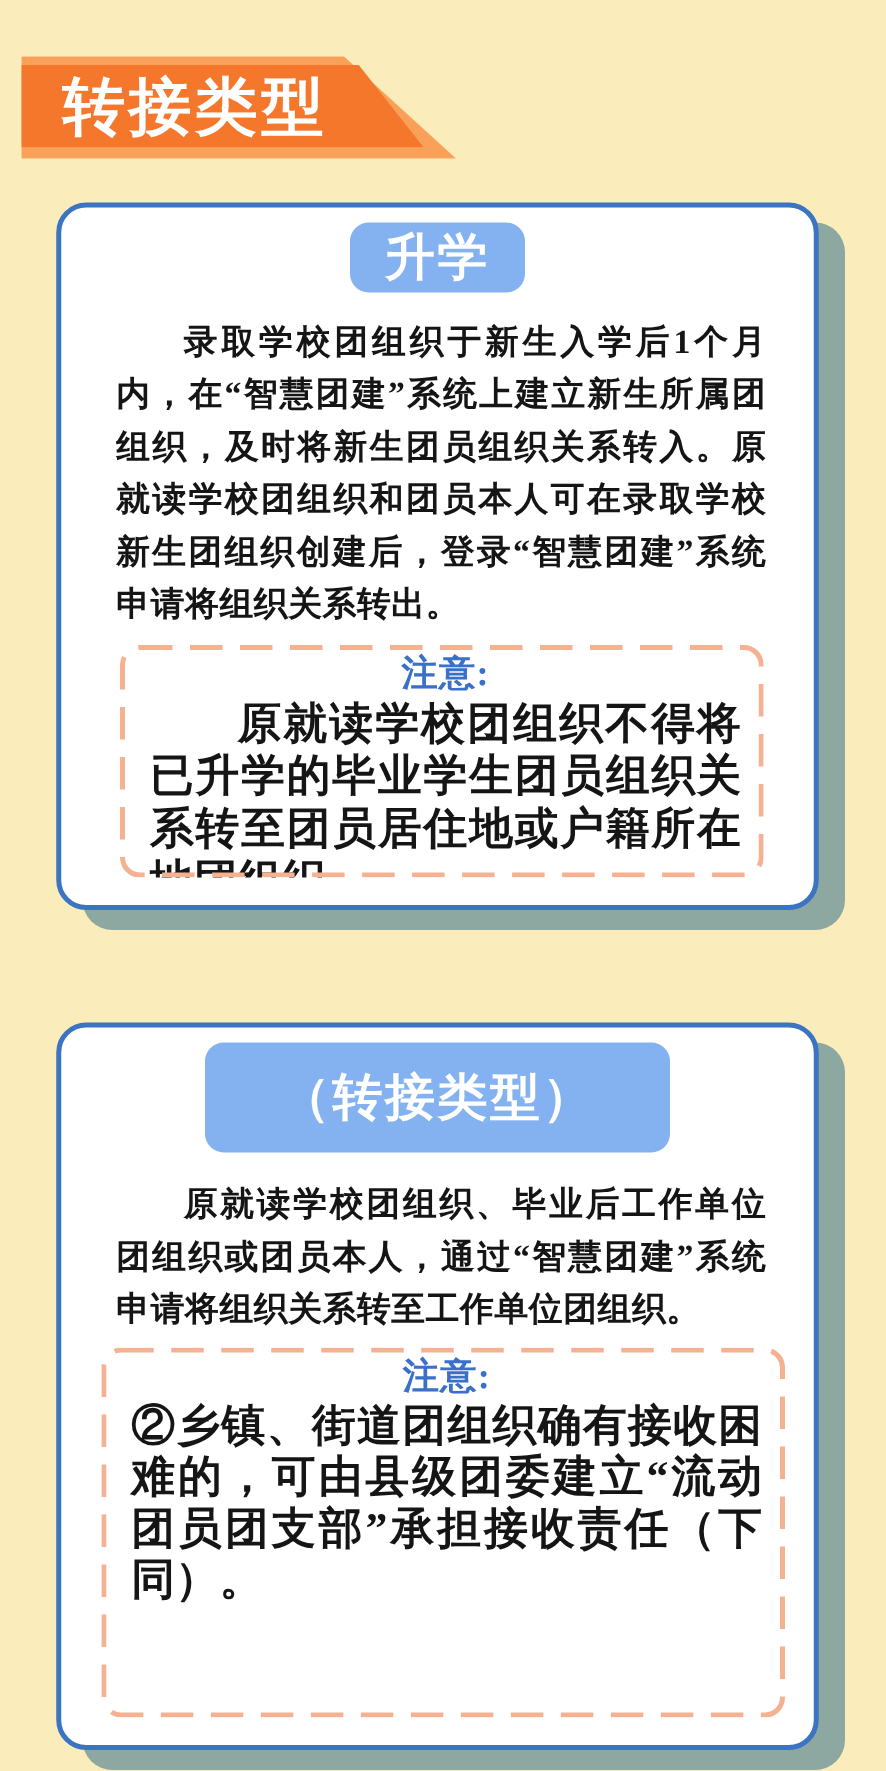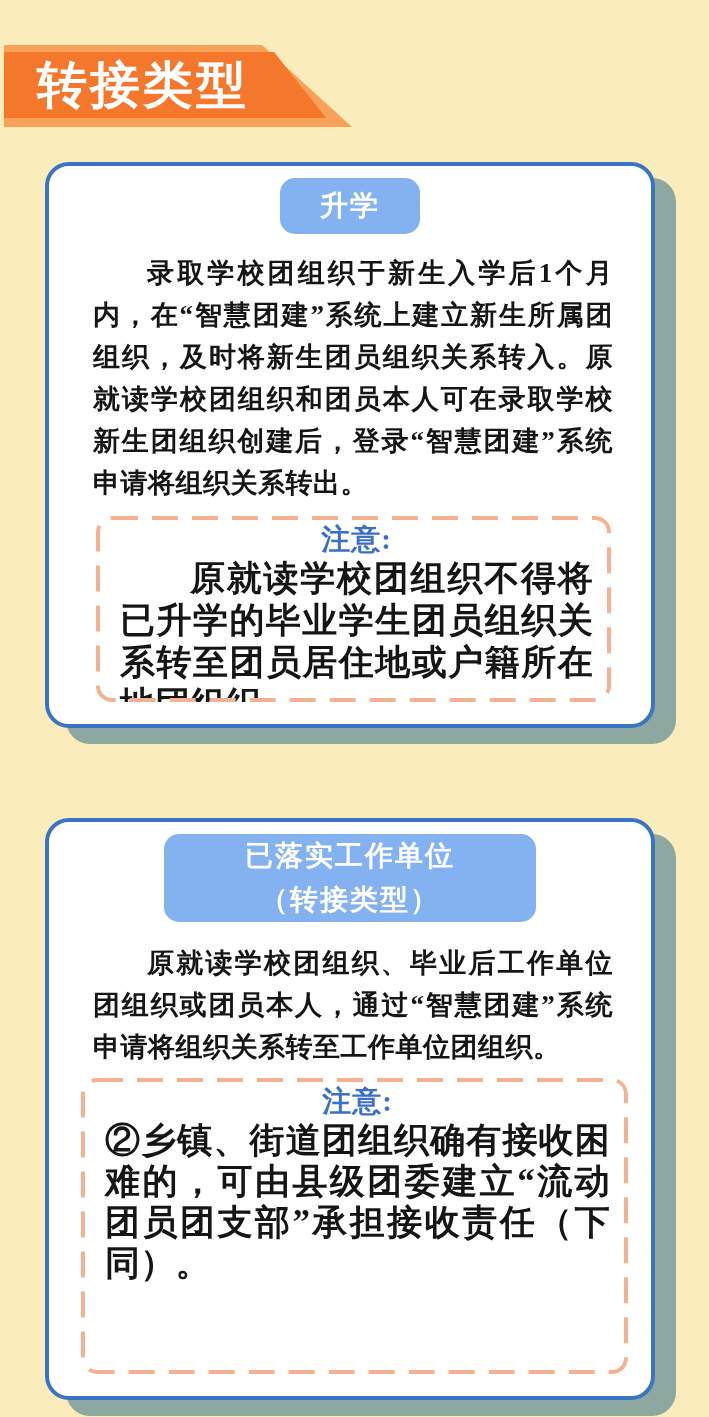--- a/index.html
+++ b/index.html
@@ -15,21 +15,21 @@
   }
   *{margin:0;padding:0;box-sizing:border-box;}
   html,body{background:var(--background);}
   body{
     width:709px;height:1417px;position:relative;overflow:hidden;
     font-family:"Liberation Serif","DejaVu Serif",serif;
   }
   .page{position:absolute;inset:0;background:var(--background);}
 
   
-  .banner{position:absolute;top:0;left:4px;width:420px;height:140px;}
+  .banner{position:absolute;top:0;left:17px;width:420px;height:140px;}
   .banner-back{
     position:absolute;top:45px;left:0;width:348px;height:82px;
     background:var(--banner-back);
     clip-path:polygon(0 0,258px 0,100% 100%,0 100%);
   }
   .banner-front{
     position:absolute;top:52px;left:0;width:322px;height:66px;
     background:var(--banner-front);
     clip-path:polygon(0 0,270px 0,100% 100%,0 100%);
     display:flex;align-items:center;padding-left:33px;
@@ -46,21 +46,21 @@
     border-radius:24px;
     box-shadow:21px 16px 0 0 var(--card-shadow);
     padding-bottom:22px;
   }
   .card-1{top:162px;}
   .card-2{top:818px;}
 
   .badge{
     margin:12px auto 0;background:var(--badge-bg);border-radius:15px;
     display:flex;flex-direction:column;align-items:center;justify-content:center;
-    color:#ffffff;font-weight:bold;font-size:28px;line-height:44px;
+    color:#ffffff;font-weight:bold;font-size:40px;line-height:44px;
     letter-spacing:2px;text-align:center;
   }
   .badge-1{width:140px;height:56px;}
   .badge-2{width:372px;height:88px;}
 
   .body-text{
     margin:18px 38px 0 44px;
     font-size:27px;font-weight:bold;color:var(--body-text);
     line-height:42px;text-indent:2em;letter-spacing:0.5px;
     text-align:justify;
@@ -107,21 +107,20 @@
       <svg class="dash" width="515" height="186" viewBox="0 0 515 186" aria-hidden="true">
         <rect x="2" y="2" width="511" height="182" rx="14" fill="none" stroke="#F4B292" stroke-width="4" stroke-dasharray="26 14"></rect>
       </svg>
       <p class="note-label">注意:</p>
       <p class="note-item indent">原就读学校团组织不得将已升学的毕业学生团员组织关系转至团员居住地或户籍所在地团组织。</p>
     </div>
   </section>
 
   <section class="card card-2">
     <div class="badge badge-2">
-      <span>已落实工作单位</span>
       <span>（转接类型）</span>
     </div>
     <p class="body-text">原就读学校团组织、毕业后工作单位团组织或团员本人，通过“智慧团建”系统申请将组织关系转至工作单位团组织。</p>
     <div class="note note-2">
       <svg class="dash" width="547" height="296" viewBox="0 0 547 296" aria-hidden="true">
         <rect x="2" y="2" width="543" height="292" rx="14" fill="none" stroke="#F4B292" stroke-width="4" stroke-dasharray="26 14"></rect>
       </svg>
       <p class="note-label">注意:</p>
       <p class="note-item">②乡镇、街道团组织确有接收困难的，可由县级团委建立“流动团员团支部”承担接收责任（下同）。</p>
     </div>

